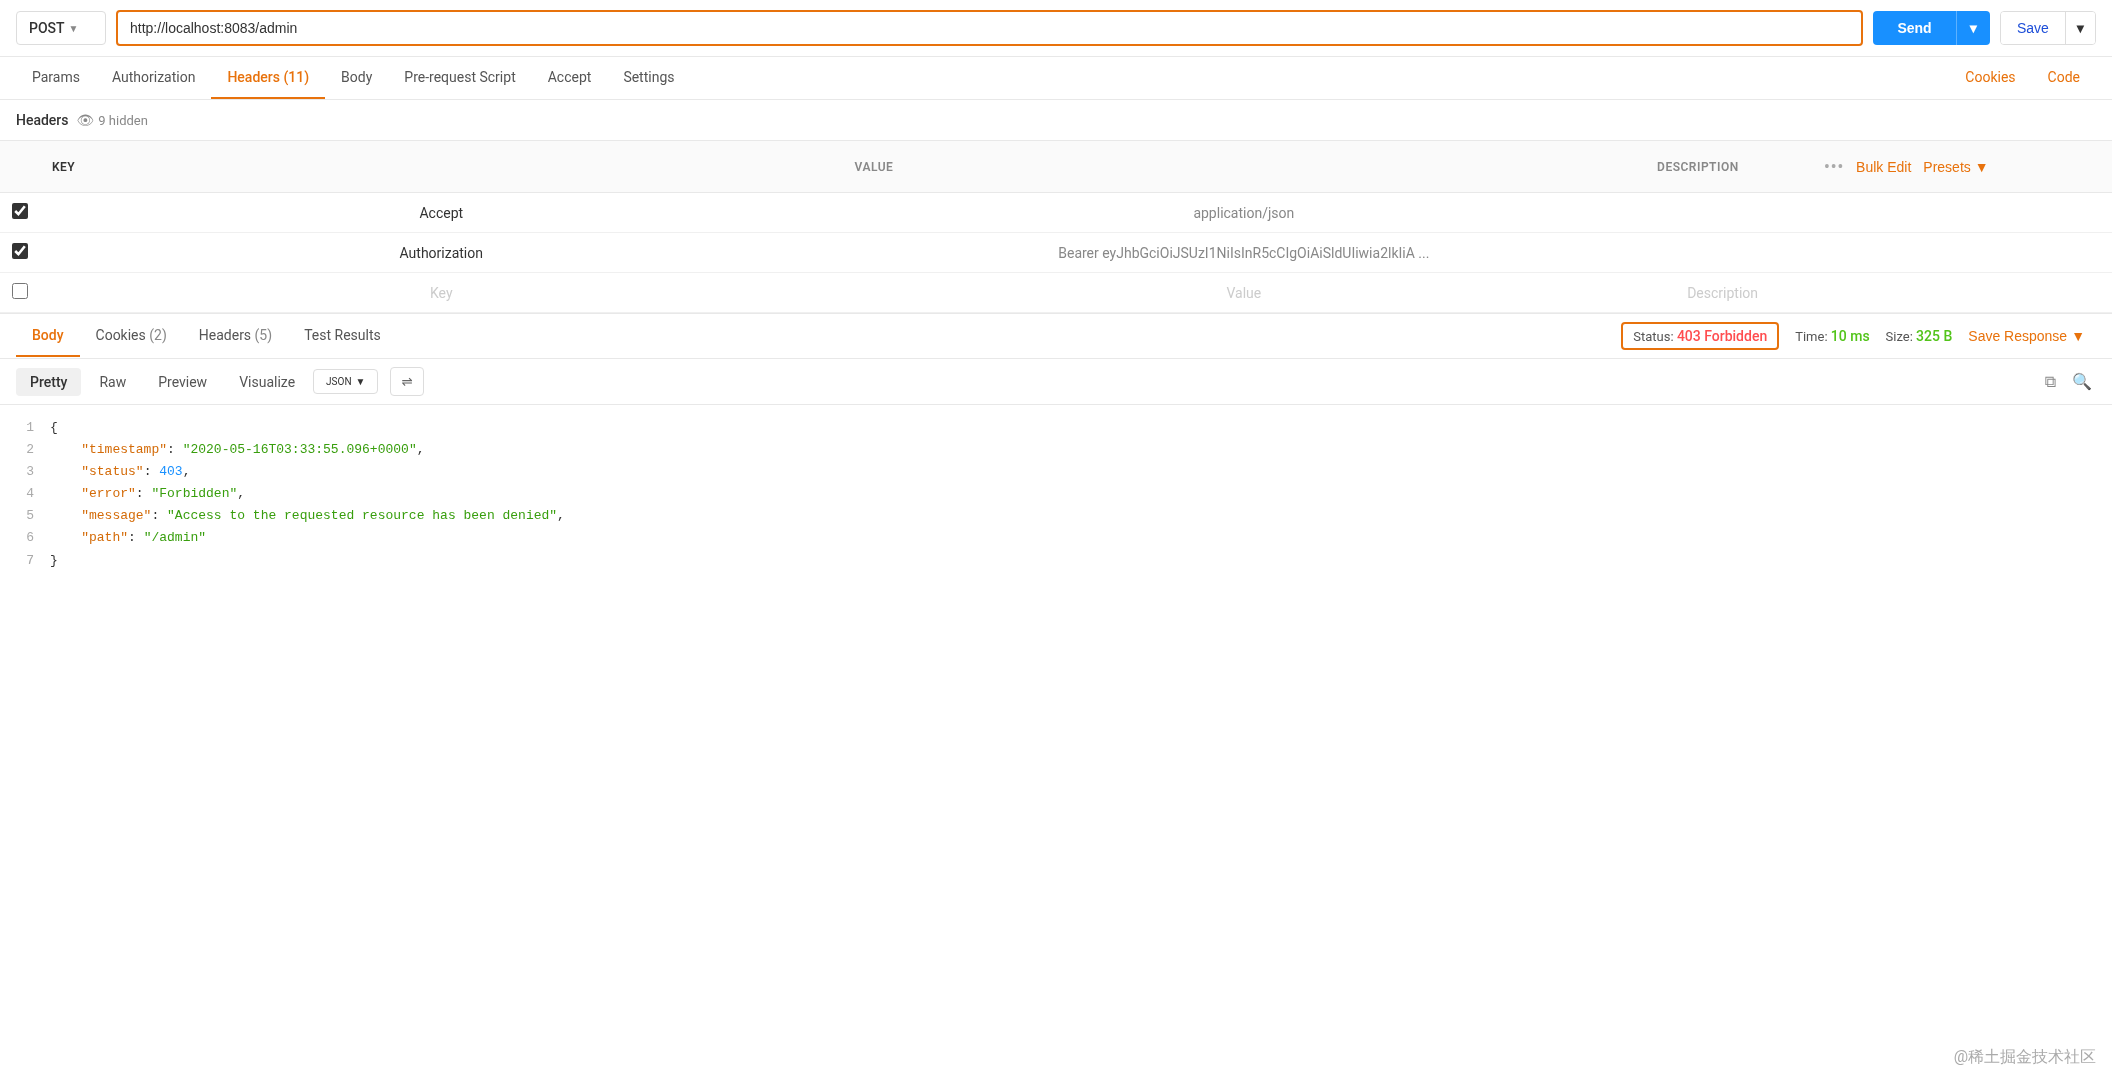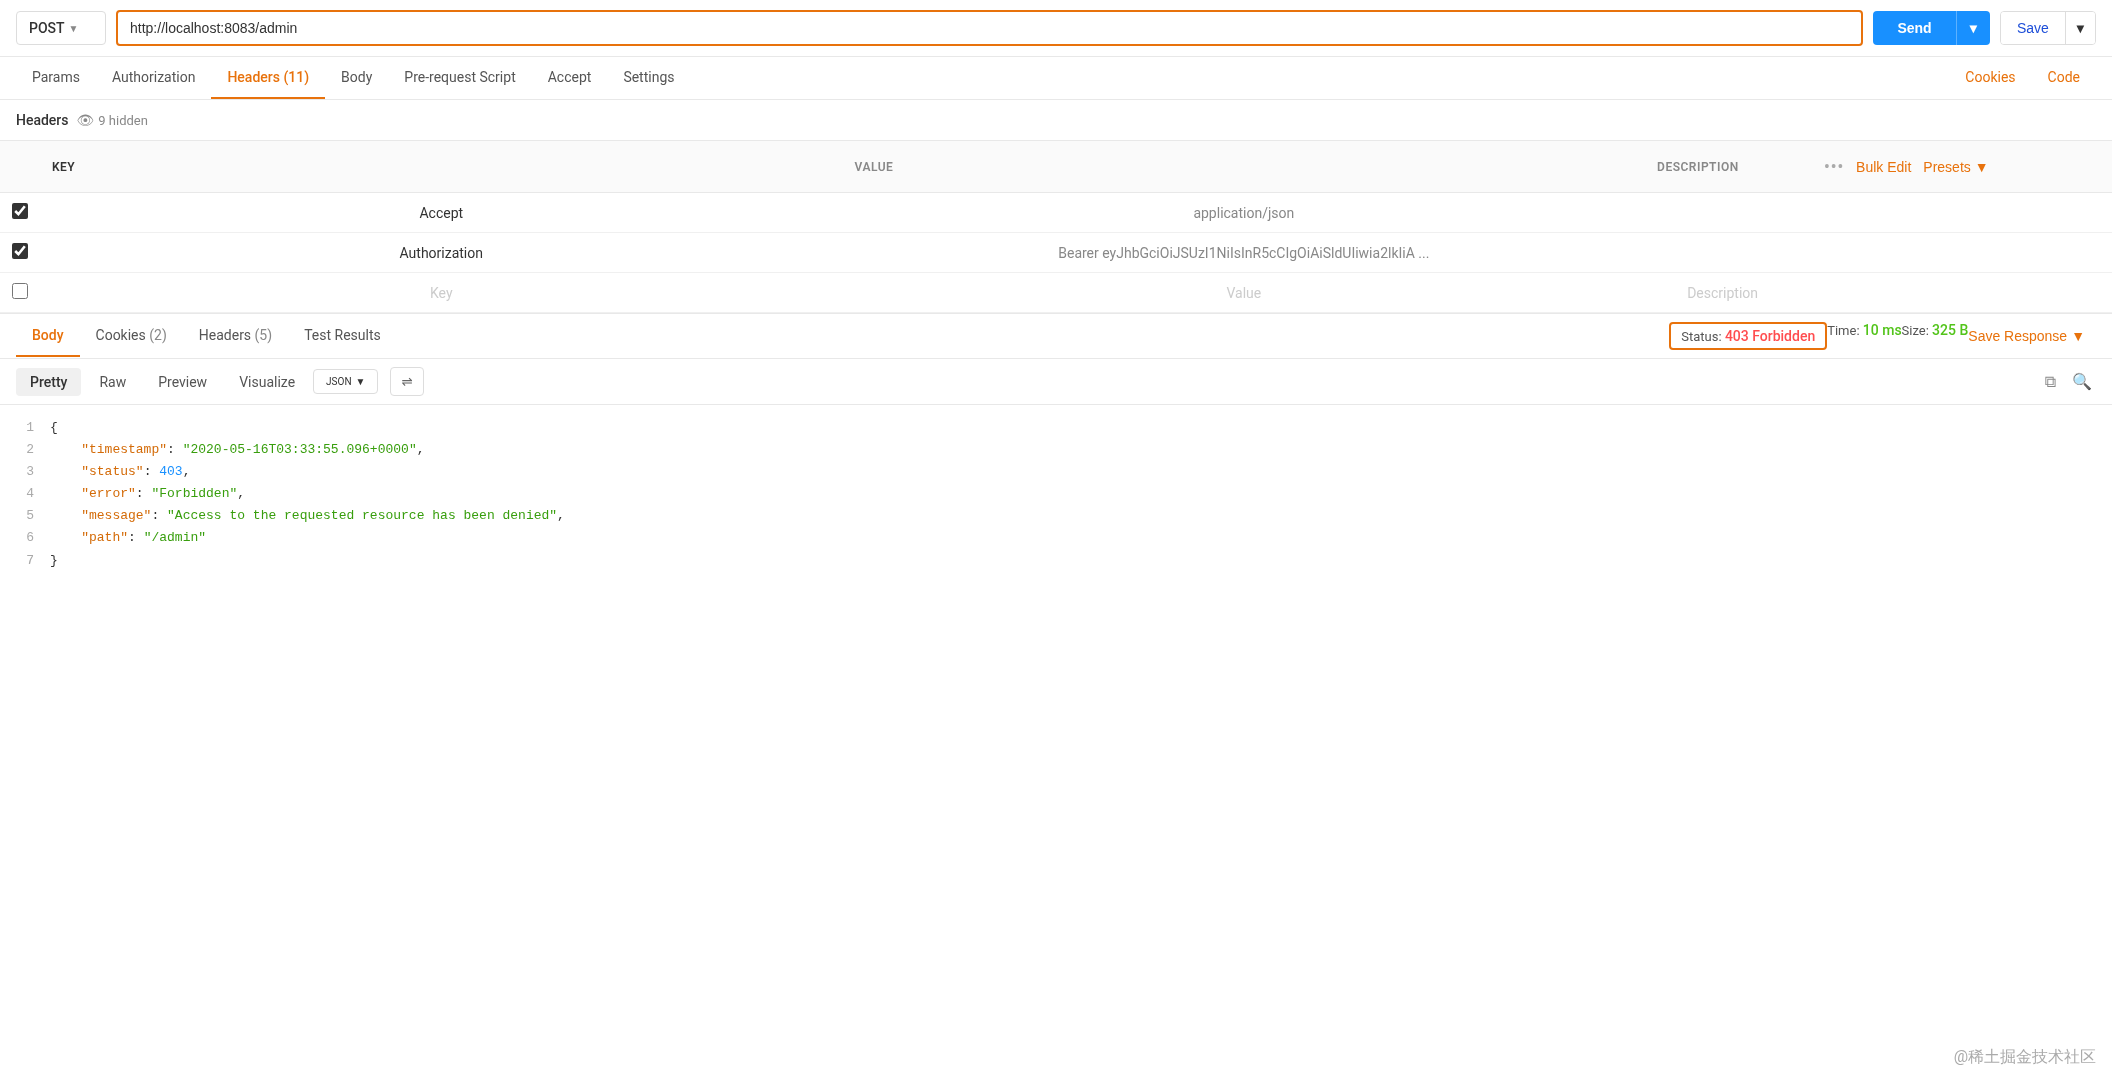--- a/index.html
+++ b/index.html
@@ -273,21 +273,22 @@
       font-weight: 500;
     }
 
     .response-tabs .tab .badge {
       color: #888;
     }
 
     .response-status {
       margin-left: auto;
       display: flex;
-      gap: 0;
+      align-items: center;
+      gap: 16px;
       padding: 8px 11px;
     }
 
     .status-badge-wrapper {
       border: 2px solid #e8720c;
       border-radius: 4px;
       padding: 4px 10px;
     }
 
     .status-label {

